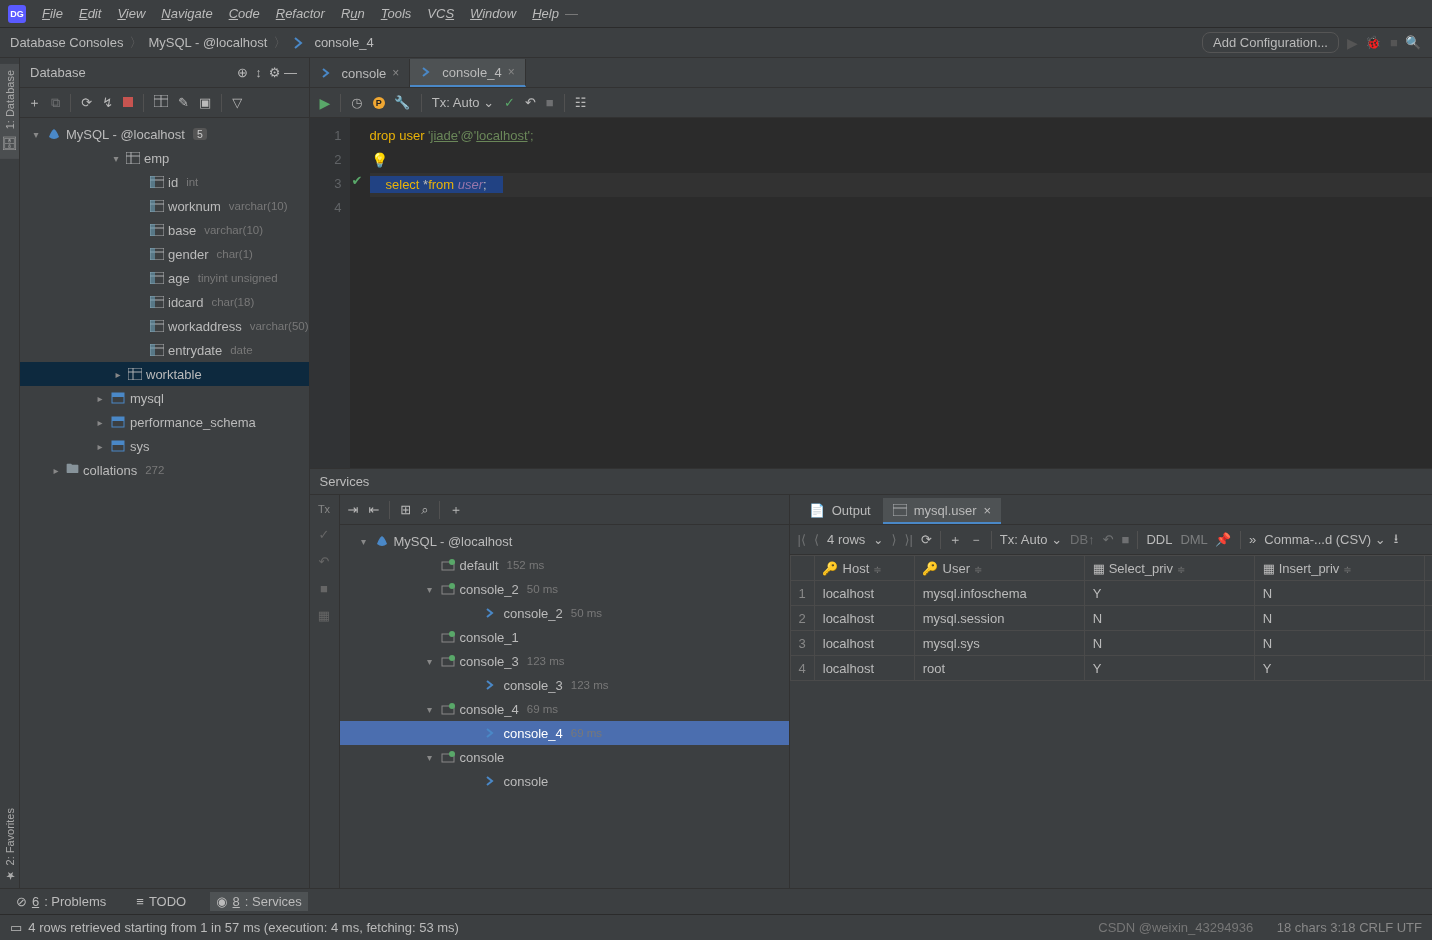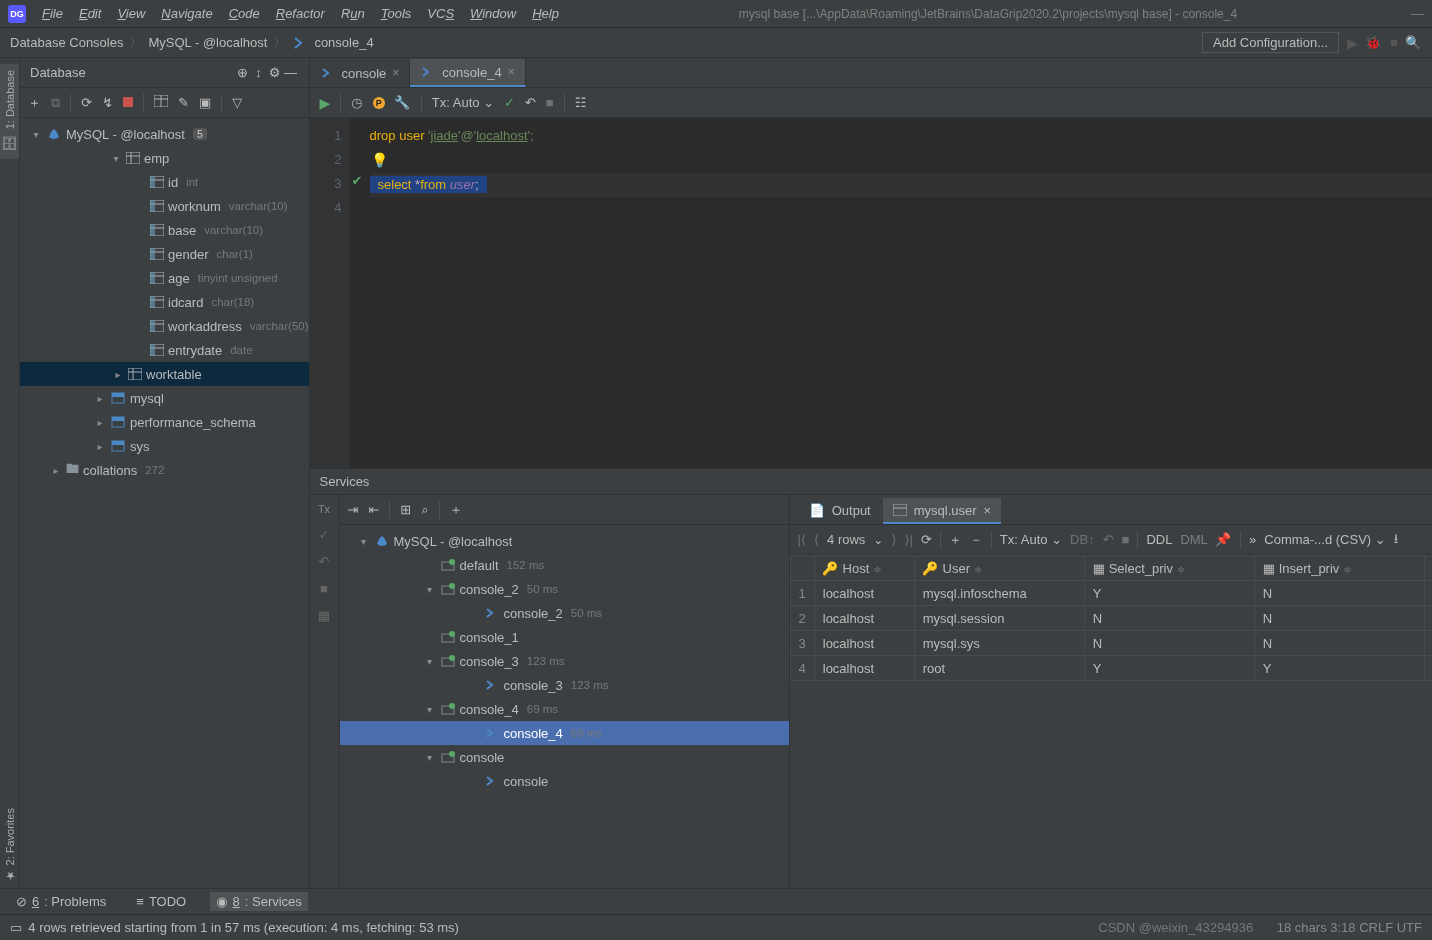--- a/index.html
+++ b/index.html
@@ -8,21 +8,21 @@
 .titlebar .logo { width: 18px; height: 18px; background: #5a5aff; border-radius: 3px; margin-right: 10px; display: flex; align-items: center; justify-content: center; font-size: 9px; color: #fff; font-weight: bold; }
 .menubar { display: flex; gap: 4px; }
 .menu-item { padding: 2px 6px; cursor: default; font-style: italic; }
 .menu-item u { text-decoration: underline; }
 .title-path { flex: 1; text-align: center; color: #808080; font-size: 12px; overflow: hidden; white-space: nowrap; }
 .win-controls { display: flex; gap: 8px; color: #808080; }
 .navbar { height: 30px; background: #3c3f41; display: flex; align-items: center; padding: 0 10px; border-bottom: 1px solid #323232; gap: 8px; }
 .breadcrumb { display: flex; align-items: center; gap: 6px; font-size: 12.5px; }
 .breadcrumb .sep { color: #666; }
 .navbar .right { margin-left: auto; display: flex; align-items: center; gap: 8px; }
-.btn-outline { border: 1px solid #555; padding: 2px 10px; border-radius: 0; cursor: default; }
+.btn-outline { border: 1px solid #555; padding: 2px 10px; border-radius: 8px; cursor: default; }
 .icon { display: inline-flex; width: 16px; height: 16px; align-items: center; justify-content: center; }
 .main { flex: 1; display: flex; overflow: hidden; }
 .left-gutter { width: 22px; background: #3c3f41; border-right: 1px solid #323232; display: flex; flex-direction: column; align-items: center; padding-top: 6px; gap: 12px; }
 .vtab { writing-mode: vertical-rl; transform: rotate(180deg); font-size: 11px; padding: 6px 2px; color: #aaa; }
 .vtab.active { background: #4b4e50; }
 .left-panel { width: 352px; display: flex; flex-direction: column; border-right: 1px solid #323232; background: #3c3f41; }
 .panel-header { height: 30px; display: flex; align-items: center; padding: 0 10px; border-bottom: 1px solid #323232; }
 .panel-header .spacer { flex: 1; }
 .panel-toolbar { height: 30px; display: flex; align-items: center; padding: 0 8px; gap: 10px; border-bottom: 1px solid #323232; }
 .panel-toolbar .sep { width: 1px; height: 18px; background: #515151; }
@@ -46,21 +46,21 @@
 .editor-body { flex: 1; display: flex; font-family: Consolas, monospace; font-size: 14px; position: relative; }
 .gutter { width: 40px; background: #313335; color: #606366; text-align: right; padding: 6px 8px 0 0; line-height: 24px; }
 .gutter-check { position: absolute; left: 42px; top: 55px; color: #59a869; font-size: 13px; }
 .code { flex: 1; padding: 6px 0 0 20px; line-height: 24px; background: #2b2b2b; }
 .code .kw { color: #eab308; }
 .code .str { color: #6a8759; text-decoration: underline; }
 .code .str2 { color: #6a8759; }
 .code .id { color: #9876aa; font-style: italic; }
 .code .op { color: #bbb; }
 .bulb { color: #ffc66d; font-size: 14px; padding-left: 2px; }
-.sel-line { background: #214283; display: inline; padding: 1px 8px; }
+.sel-line { background: #214283; display: inline; padding: 1px 16px; }
 .caret-line { background: #323232; display: block; width: 100%; }
 .bottom { height: 420px; border-top: 1px solid #323232; display: flex; flex-direction: column; background: #3c3f41; }
 .services-hdr { height: 26px; display: flex; align-items: center; padding: 0 10px; border-bottom: 1px solid #323232; font-size: 12.5px; }
 .services-body { flex: 1; display: flex; }
 .sv-left-icons { width: 30px; border-right: 1px solid #323232; display: flex; flex-direction: column; align-items: center; padding-top: 8px; gap: 12px; color: #888; }
 .sv-tree-wrap { width: 450px; border-right: 1px solid #323232; display: flex; flex-direction: column; }
 .sv-tree-tb { height: 30px; display: flex; align-items: center; padding: 0 8px; gap: 10px; border-bottom: 1px solid #323232; }
 .sv-tree { flex: 1; overflow: auto; padding: 4px 0; }
 .sv-right { flex: 1; display: flex; flex-direction: column; }
 .out-tabs { height: 30px; display: flex; align-items: flex-end; padding-left: 10px; gap: 2px; border-bottom: 1px solid #323232; }
@@ -94,21 +94,20 @@
     <span class="menu-item"><u>V</u>iew</span>
     <span class="menu-item"><u>N</u>avigate</span>
     <span class="menu-item"><u>C</u>ode</span>
     <span class="menu-item"><u>R</u>efactor</span>
     <span class="menu-item">R<u>u</u>n</span>
     <span class="menu-item"><u>T</u>ools</span>
     <span class="menu-item">VC<u>S</u></span>
     <span class="menu-item"><u>W</u>indow</span>
     <span class="menu-item"><u>H</u>elp</span>
   </div>
-  <div class="title-path">mysql base [...\AppData\Roaming\JetBrains\DataGrip2020.2\projects\mysql base] - console_4</div>
   <div class="win-controls">
     <span>—</span>
   </div>
 </div>
 
 <div class="navbar">
   <div class="breadcrumb">
     <span>Database Consoles</span>
     <span class="sep">〉</span>
     <span>MySQL - @localhost</span>

